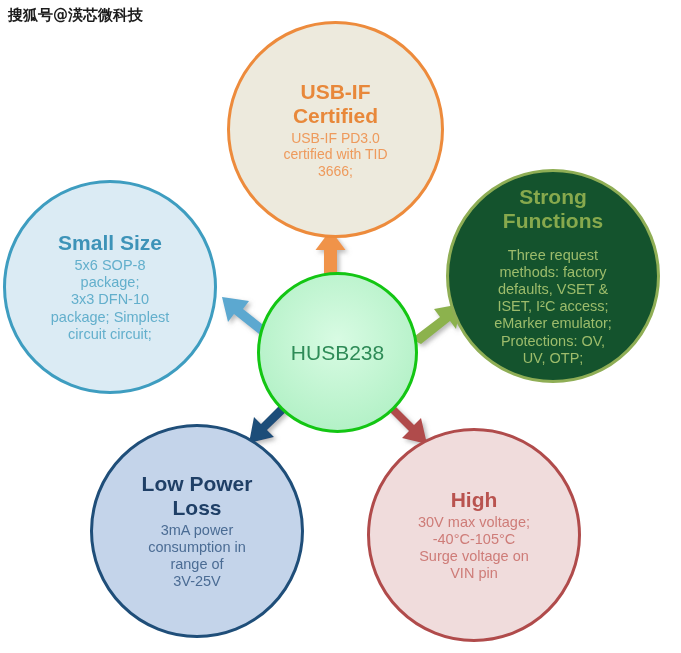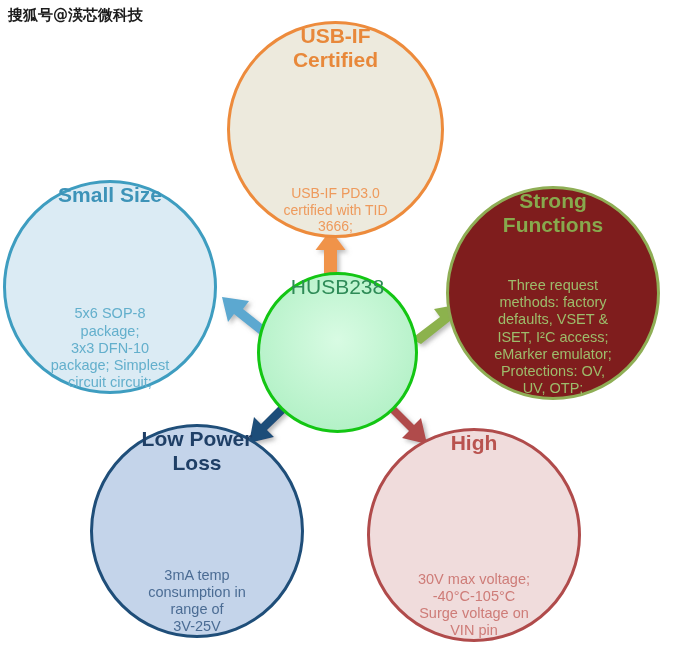--- a/index.html
+++ b/index.html
@@ -37,21 +37,21 @@
     height: 653px;
     z-index: 10;
   }
   .node {
     position: absolute;
     border-radius: 50%;
     box-sizing: border-box;
     display: flex;
     flex-direction: column;
     align-items: center;
-    justify-content: space-between;
+    justify-content: center;
     text-align: center;
     z-index: 20;
   }
   .node .title {
     font-weight: 700;
     line-height: 1.14;
     margin: 0;
     padding: 0;
   }
   .node .body {
@@ -98,24 +98,24 @@
     background: #DBEBF4;
     border: 3px solid #3E9DC0;
     padding: 0 10px;
   }
   #node-left .title { font-size: 21px; color: #3D93B8; }
   #node-left .body  { font-size: 14.5px; color: #63AFCC; margin-top: 2px; }
 
   
   #node-right {
     left: 446px;
-    top: 186px;
-    width: 214px;
-    height: 214px;
-    background: #7f1d1d;
+    top: 169px;
+    width: 214px;
+    height: 214px;
+    background: #14532d;
     border: 3px solid #8FAE55;
     padding: 0 12px;
   }
   #node-right .title { font-size: 21px; color: #87A94D; }
   #node-right .body  { font-size: 14.5px; color: #9DBC6B; margin-top: 14px; }
 
   
   #node-bottomleft {
     left: 90px;
     top: 424px;
@@ -220,21 +220,21 @@
       <div>UV, OTP;</div>
     </div>
   </div>
 
   <div class="node" id="node-bottomleft">
     <div class="title">
       <div>Low Power</div>
       <div>Loss</div>
     </div>
     <div class="body">
-      <div>3mA temp</div>
+      <div>3mA power</div>
       <div>consumption in</div>
       <div>range of</div>
       <div>3V-25V</div>
     </div>
   </div>
 
   <div class="node" id="node-bottomright">
     <div class="title">
       <div>High</div>
     </div>

